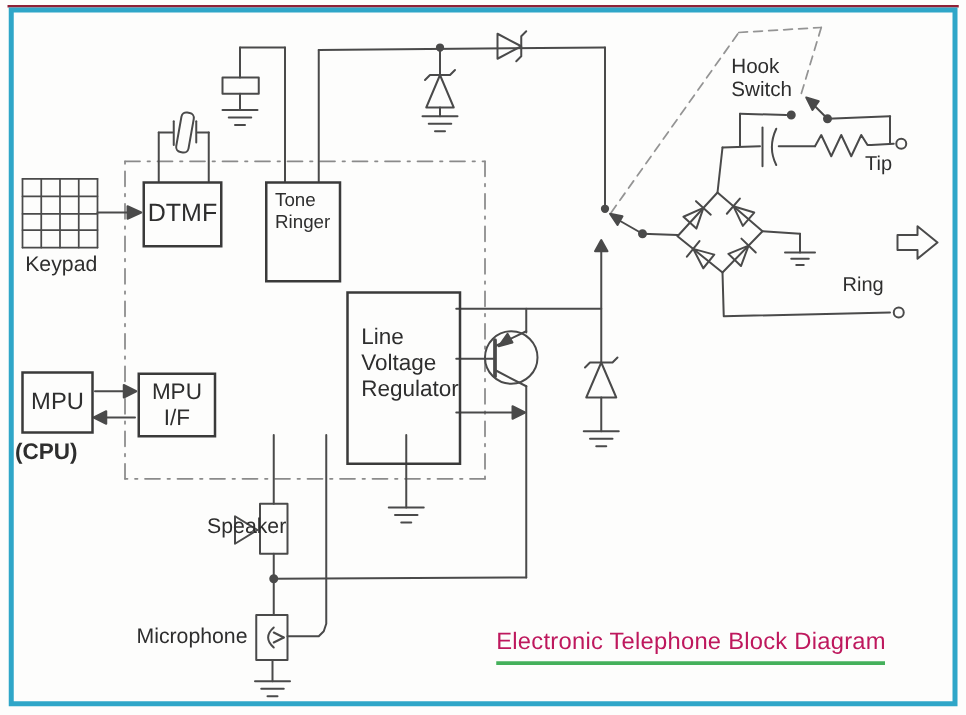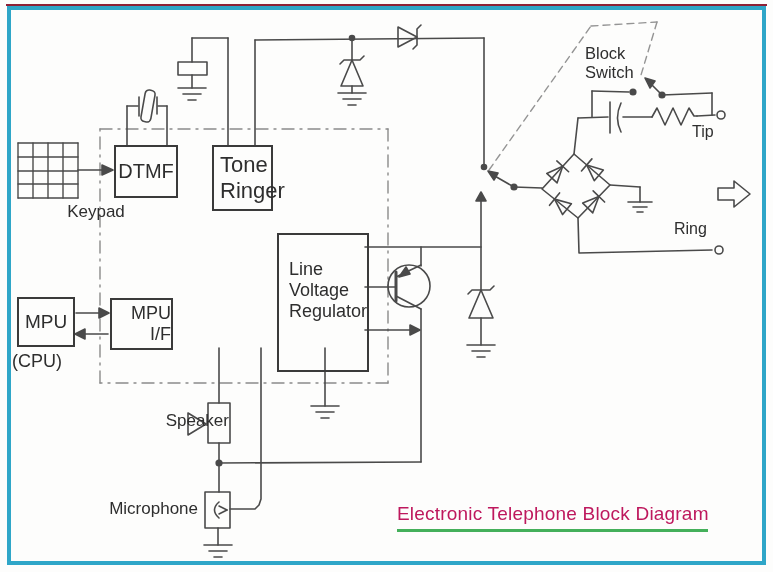--- a/index.html
+++ b/index.html
@@ -3,28 +3,28 @@
 <meta charset="utf-8">
 <style>
   html,body{margin:0;padding:0;background:#ffffff;}
   .stage{position:relative;width:773px;height:572px;background:#fdfdfc;overflow:hidden;
          font-family:"Liberation Sans", sans-serif;color:#2e2e2e;}
   .top-edge{position:absolute;left:6px;top:4px;width:761px;height:2px;}
   .frame{position:absolute;left:7px;top:6px;right:7px;bottom:7px;border:4px solid; pointer-events:none;}
   svg.diagram{position:absolute;left:0;top:0;width:773px;height:572px;}
   .lbl{position:absolute;line-height:1.18;}
   .box{position:absolute;border:2px solid #3a3a3a;background:rgba(255,255,255,0.0);
-       display:flex;align-items:center;justify-content:center;text-align:right;}
+       display:flex;align-items:center;justify-content:center;text-align:center;}
   .box.topleft{align-items:flex-start;justify-content:flex-start;text-align:left;}
-  .keypad-lbl{left:16px;top:202px;width:66px;text-align:center;font-size:17px;margin-left:47px;}
+  .keypad-lbl{left:16px;top:202px;width:66px;text-align:center;font-size:17px;}
   .dtmf{left:114px;top:145px;width:60px;height:49px;font-size:20px;}
-  .tone{left:212px;top:145px;width:51px;height:54px;font-size:22px;padding:5px 0 3px 6px;}
+  .tone{left:212px;top:145px;width:51px;height:54px;font-size:15px;padding:5px 0 18px 6px;}
   .lvr{left:277px;top:233px;width:78px;height:111px;font-size:18px;padding:24px 0 0 10px;}
   .mpu{left:17px;top:297px;width:54px;height:46px;font-size:19px;}
-  .cpu-lbl{left:12px;top:351px;width:70px;font-size:18px;}
+  .cpu-lbl{left:12px;top:351px;width:70px;font-size:18px;font-weight:bold;}
   .mpuif{left:110px;top:298px;width:59px;height:48px;font-size:18px;}
   .speech{left:208px;top:297px;width:56px;height:47px;font-size:16px;}
   .speaker-lbl{left:118px;top:411px;width:66px;text-align:right;font-size:17px;margin-left:45px;}
   .mic-lbl{left:108px;top:499px;width:90px;text-align:right;font-size:17px;}
   .hook-lbl{left:585px;top:44px;width:64px;font-size:16.5px;}
   .tip-lbl{left:692px;top:123px;font-size:16px;}
   .tel-lbl{left:638px;top:162px;width:86px;text-align:center;font-size:16px;}
   .ring-lbl{left:674px;top:220px;font-size:16px;}
   .title{left:397px;top:503px;width:320px;font-size:19px;letter-spacing:.2px;}
   .title-underline{position:absolute;left:397px;top:529px;width:311px;height:3px;}
@@ -248,20 +248,20 @@
   <div class="box dtmf">DTMF</div>
   <div class="box topleft tone">Tone Ringer</div>
   <div class="box topleft lvr">Line Voltage Regulator</div>
   <div class="box mpu">MPU</div>
   <div class="box mpuif">MPU I/F</div>
 
   <div class="lbl keypad-lbl">Keypad</div>
   <div class="lbl cpu-lbl">(CPU)</div>
   <div class="lbl speaker-lbl">Speaker</div>
   <div class="lbl mic-lbl">Microphone</div>
-  <div class="lbl hook-lbl">Block Switch</div>
+  <div class="lbl hook-lbl">Hook Switch</div>
   <div class="lbl tip-lbl">Tip</div>
   <div class="lbl ring-lbl">Ring</div>
 
   <div class="lbl title" style="color: #be185d;">Electronic Telephone Block Diagram</div>
   <div class="title-underline" style="background: rgb(68, 176, 91);"></div>
 
 </div>
 
 </body></html>

